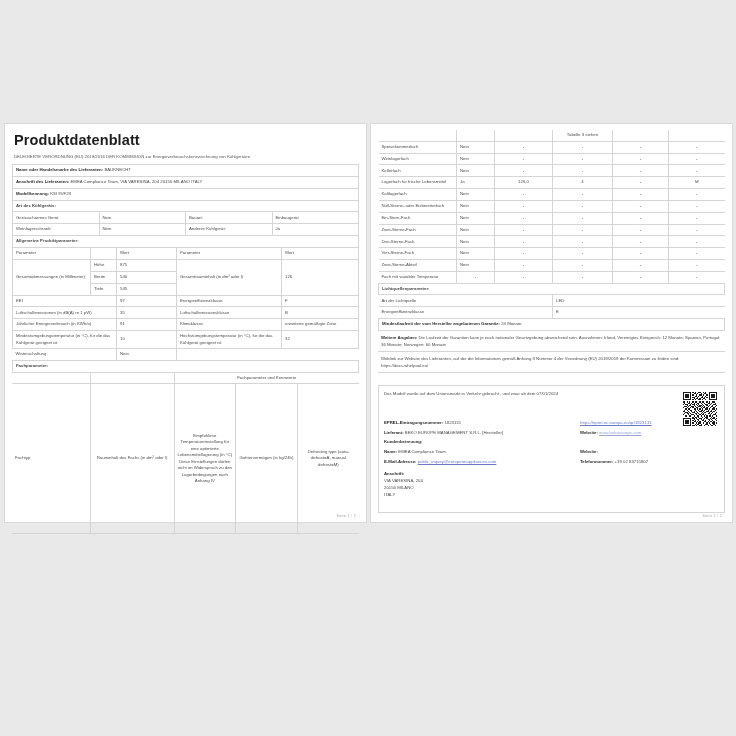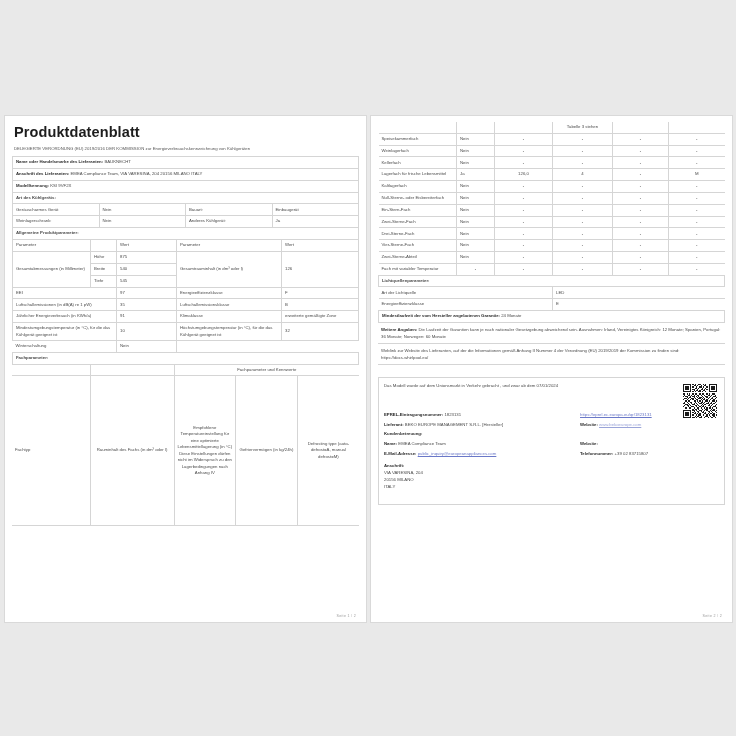--- a/index.html
+++ b/index.html
@@ -9,23 +9,23 @@
     background:#e9e9e9;
     font-family:"Liberation Sans", sans-serif;
     color:#2a2a2a;
     overflow:hidden;
   }
   .viewport { position:relative; width:736px; height:736px; }
 
   .page {
     position:absolute;
     background:#ffffff;
-    top:115px;
+    top:123px;
     width:363px;
-    height:508px;
+    height:400px;
     border:1px solid #d9d9d9;
     padding:6px 7px 4px 7px;
   }
   #page-left  { left:4px; }
   #page-right { left:370px; }
 
   .doc-title {
     font-size:14.5px;
     font-weight:bold;
     letter-spacing:.1px;

